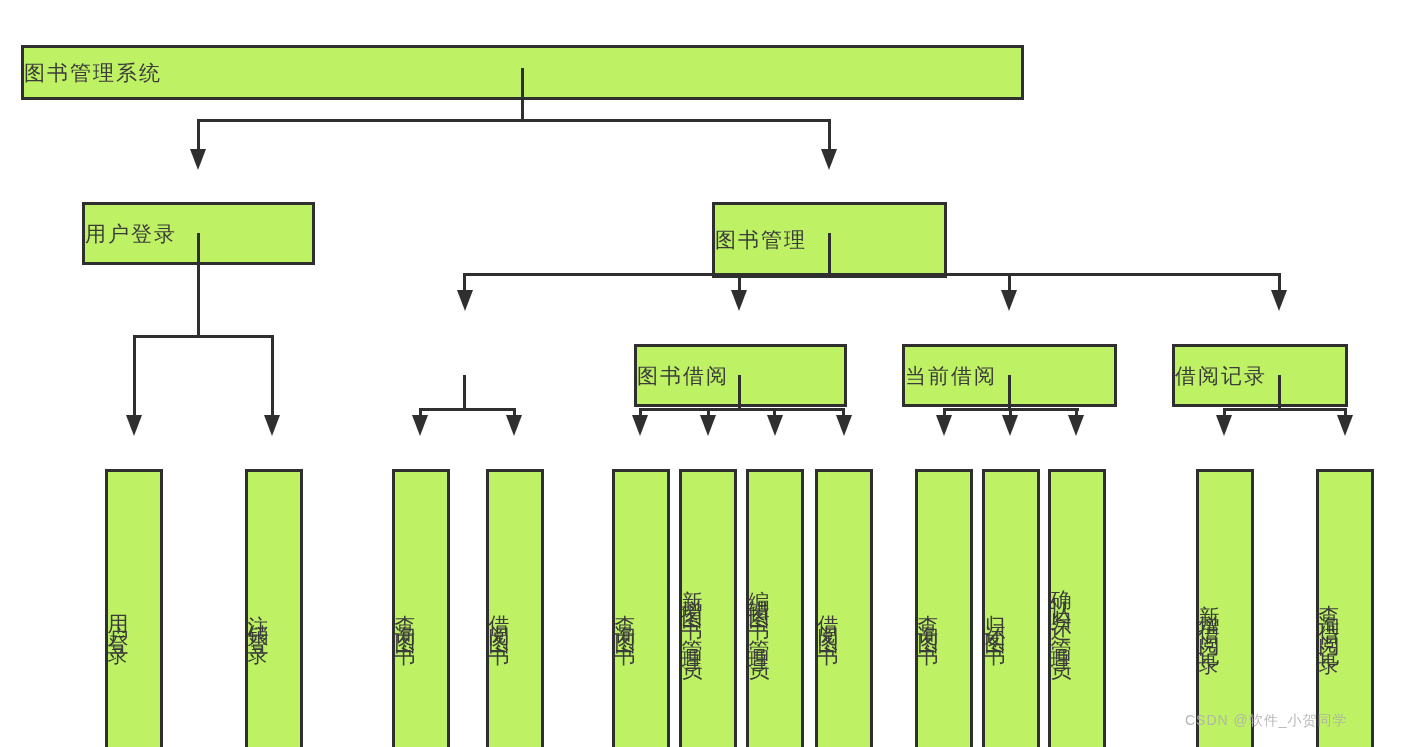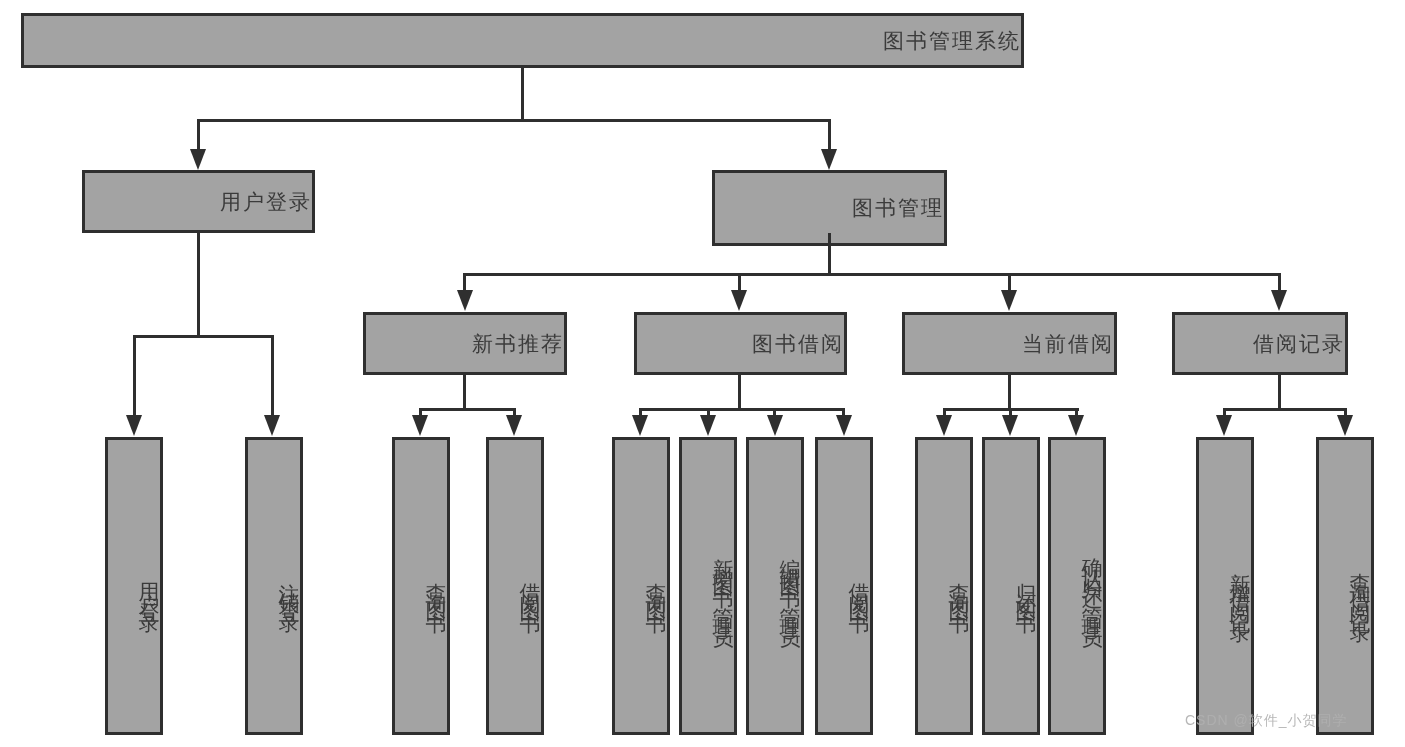--- a/index.html
+++ b/index.html
@@ -11,24 +11,25 @@
   #canvas{
     position:relative;
     width:1405px;height:747px;
     background:#ffffff;
     font-family:"Liberation Sans","DejaVu Sans",sans-serif;
     overflow:hidden;
   }
   .box{
     position:absolute;
     box-sizing:border-box;
-    background:#a3a3a3;
+    background:#bef264;
     border:3px solid var(--line);
-    display:flex;align-items:center;justify-content:flex-end;
+    display:flex;align-items:center;justify-content:flex-start;
     color:var(--text);
+    margin-top:32px;
   }
   .box.h .label{
     font-size:21px;
     letter-spacing:2px;
     white-space:nowrap;
     color:var(--text);
   }
   .box.v .label{
     writing-mode:vertical-rl;
     text-orientation:mixed;
@@ -65,23 +66,20 @@
   </div>
 
   <div class="box h" style="left:82px;top:170px;width:233px;height:63px;">
     <span class="label">用户登录</span>
   </div>
 
   <div class="box h" style="left:712px;top:170px;width:235px;height:76px;">
     <span class="label">图书管理</span>
   </div>
 
-  <div class="box h" style="left:363px;top:312px;width:204px;height:63px;">
-    <span class="label">新书推荐</span>
-  </div>
 
   <div class="box h" style="left:902px;top:312px;width:215px;height:63px;">
     <span class="label">当前借阅</span>
   </div>
 
   <div class="box h" style="left:634px;top:312px;width:213px;height:63px;">
     <span class="label">图书借阅</span>
   </div>
 
   <div class="box h" style="left:1172px;top:312px;width:176px;height:63px;">

